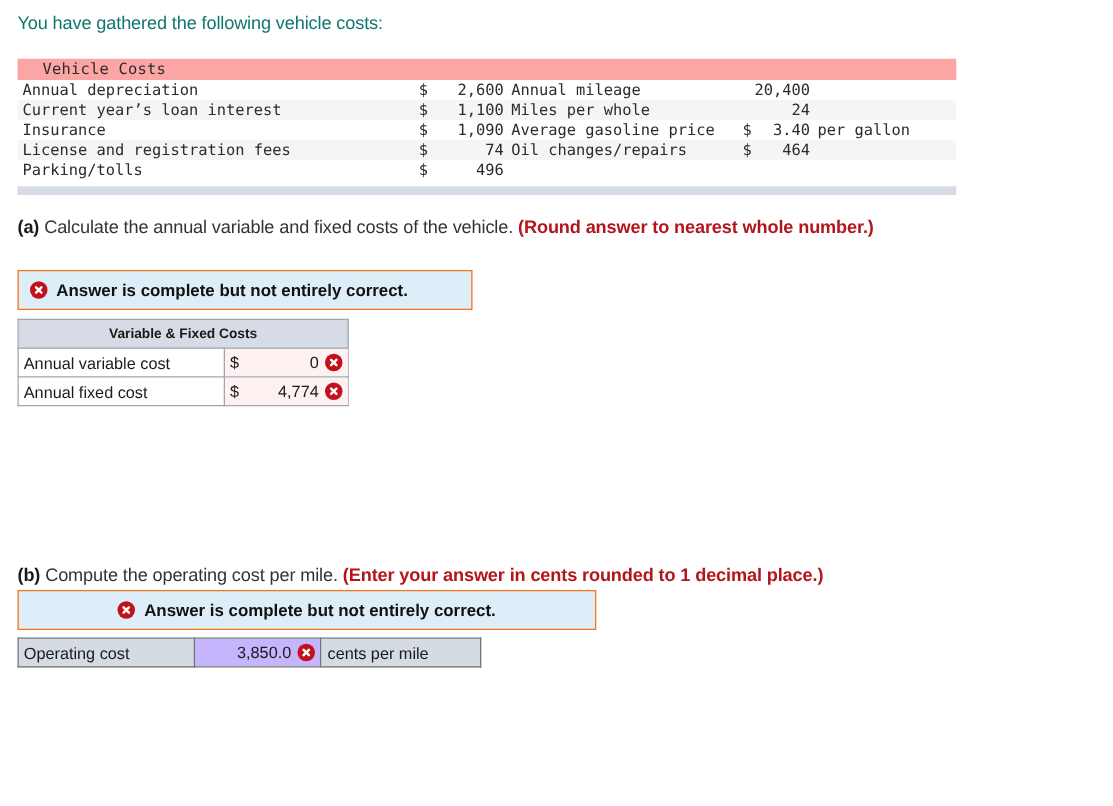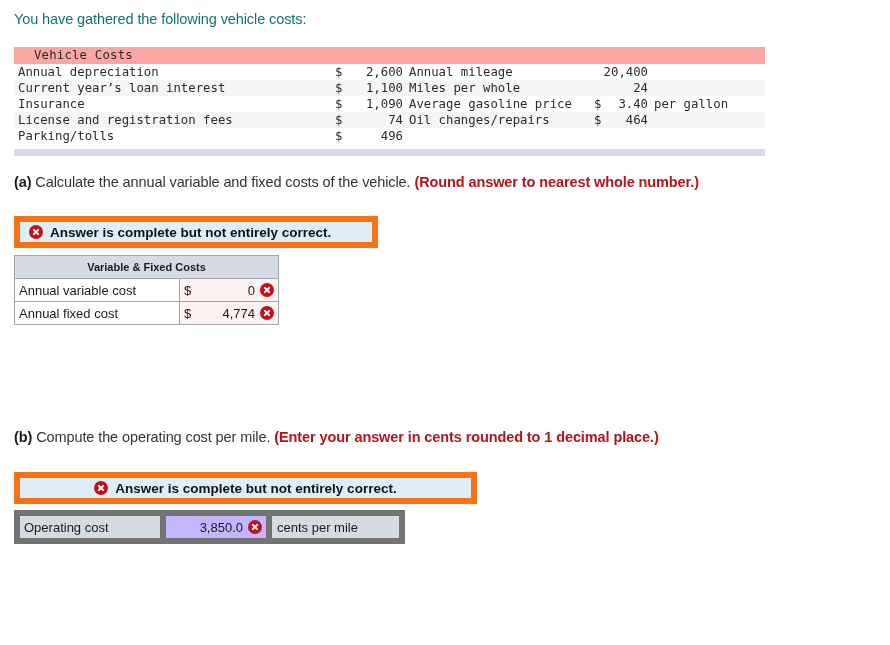--- a/index.html
+++ b/index.html
@@ -101,27 +101,27 @@
   .prompt {
     position: absolute;
     font-size: 14.5px;
     color: #333333;
     letter-spacing: -0.1px;
     white-space: nowrap;
   }
   .prompt .qlabel { font-weight: bold; color: #1a1a1a; }
   .prompt .note { font-weight: bold; color: #b3151a; }
   #prompt-a { left: 14px; top: 174px; }
-  #prompt-b { left: 14px; top: 429px; text-align: right; }
+  #prompt-b { left: 14px; top: 453px; text-align: right; }
 
   
   .banner {
     position: absolute;
     background: #ddeef9;
-    border: 6px solid #f97316;
+    border: 1px solid #f97316;
     box-sizing: border-box;
     font-size: 13.5px;
     font-weight: bold;
     color: #111111;
     display: flex;
     align-items: center;
     height: 32px;
   }
   #banner-a {
     left: 14px;
@@ -215,21 +215,21 @@
   
   .ans-b {
     position: absolute;
     left: 14px;
     top: 510px;
     border-collapse: collapse;
     font-size: 13px;
     color: #1a1a1a;
   }
   .ans-b td {
-    border: 6px solid #737373;
+    border: 1px solid #737373;
     height: 22px;
     padding: 0;
   }
   .ans-b td.lbl {
     background: #d5dbe3;
     width: 136px;
     padding-left: 4px;
     white-space: nowrap;
   }
   .ans-b td.val {

